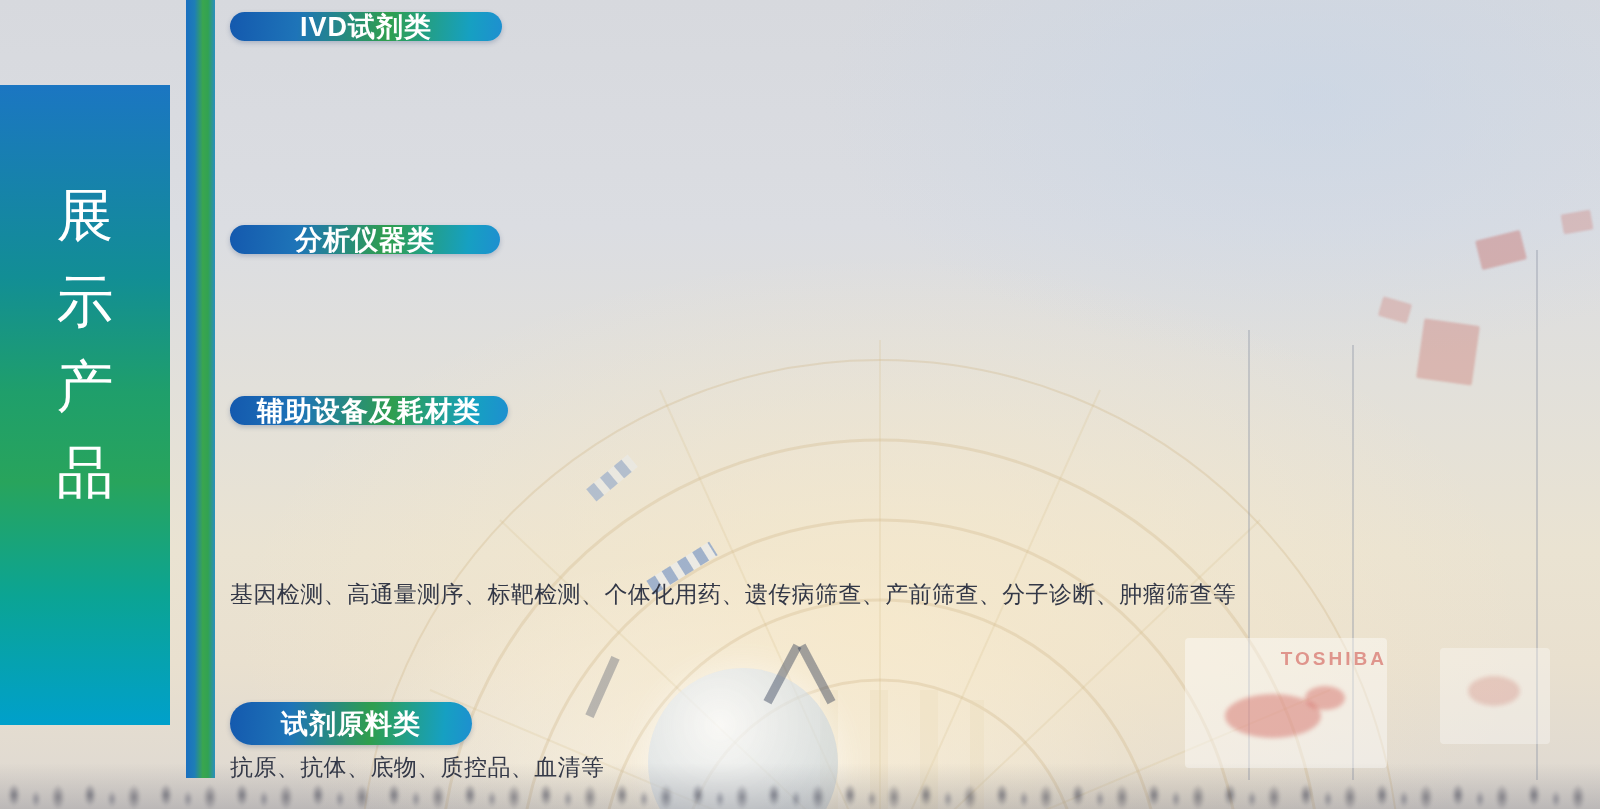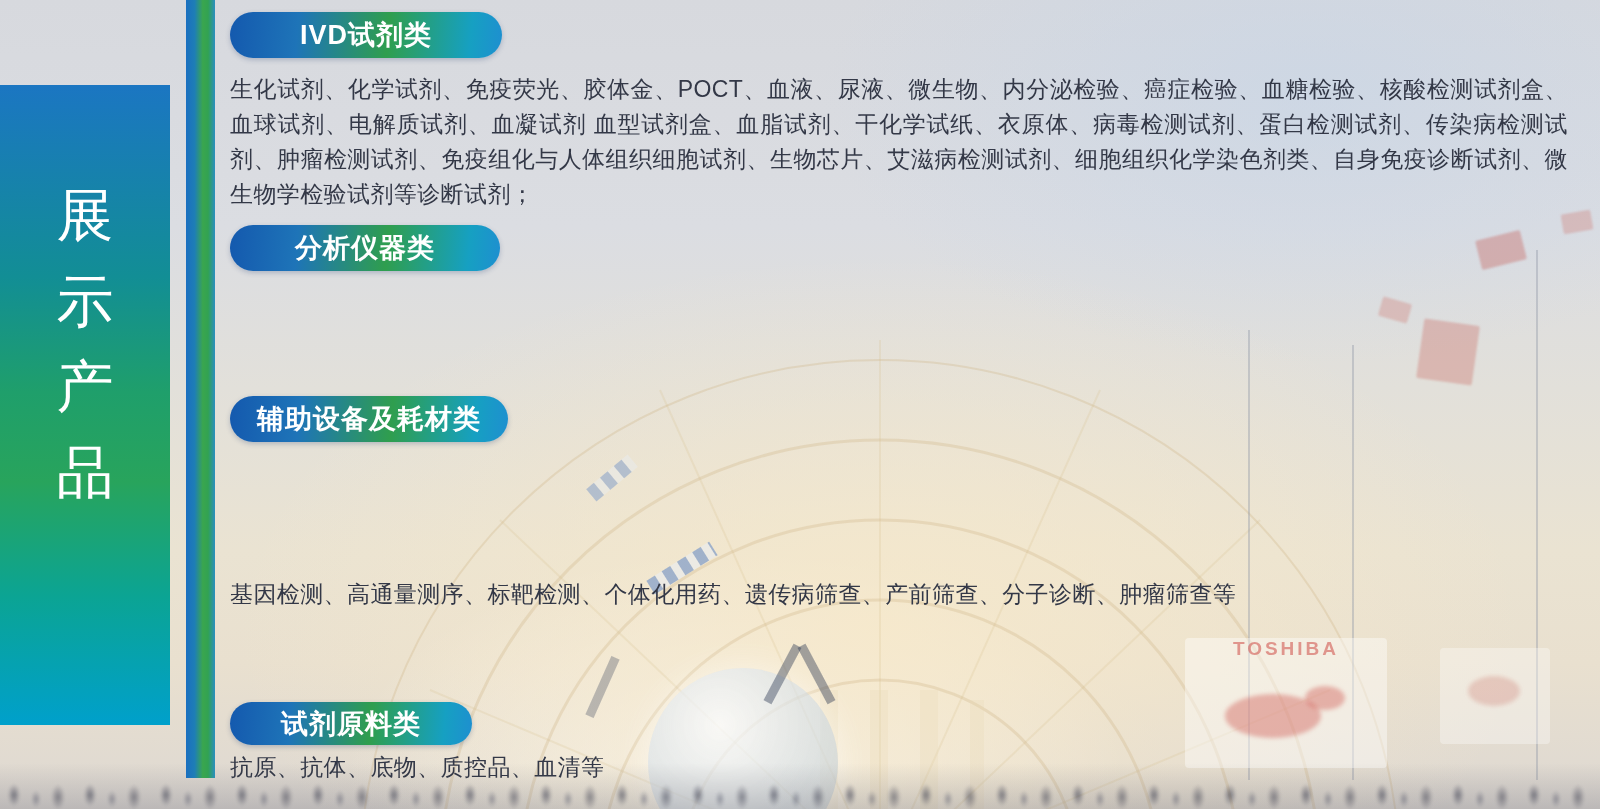--- a/index.html
+++ b/index.html
@@ -19,21 +19,21 @@
       radial-gradient(ellipse 520px 300px at 46% 96%, rgba(252,248,238,.9), rgba(252,248,238,0) 75%);}
   .bg-dome{position:absolute;left:0;top:0;}
   .bg-sphere{position:absolute;left:648px;top:668px;width:190px;height:190px;border-radius:50%;
     background:radial-gradient(circle at 38% 30%, rgba(250,252,255,.95), rgba(205,218,230,.75) 60%, rgba(170,188,205,.55));
     box-shadow:0 0 30px rgba(255,255,255,.6);opacity:.8;}
   .pole{position:absolute;width:2px;background:rgba(145,152,168,.4);}
   .flag{position:absolute;width:46px;height:30px;background:rgba(198,98,92,.38);
     border-radius:2px;filter:blur(1px);}
   .flag.small{width:30px;height:20px;background:rgba(205,110,100,.3);}
   .billboard{position:absolute;background:rgba(255,255,255,.42);border-radius:4px;filter:blur(.4px);}
-  .billboard .brand{display:block;text-align:center;
+  .billboard .brand{display:block;text-align:right;margin-top:10px;
     font-size:19px;font-weight:bold;letter-spacing:3px;color:rgba(205,75,70,.55);}
   .bb-art{position:absolute;border-radius:50%;background:rgba(200,60,55,.35);filter:blur(2px);}
   .ribbon{position:absolute;height:16px;width:74px;opacity:.55;filter:blur(.5px);
     background:repeating-linear-gradient(90deg,#5f87c8 0 10px,#e8eef6 10px 18px);}
   .strut{position:absolute;width:9px;height:64px;background:rgba(44,54,82,.42);filter:blur(.6px);}
   .bg-crowd{position:absolute;left:0;bottom:0;width:1600px;height:34px;filter:blur(1.6px);opacity:.85;
     background-image:
       radial-gradient(ellipse 9px 16px at 14px 20px, rgba(52,55,74,.65), rgba(52,55,74,0) 70%),
       radial-gradient(ellipse 7px 12px at 36px 24px, rgba(70,74,95,.5), rgba(70,74,95,0) 70%),
       radial-gradient(ellipse 10px 18px at 58px 22px, rgba(48,50,68,.55), rgba(48,50,68,0) 70%);
@@ -46,21 +46,21 @@
     background:linear-gradient(180deg,#1b76c2 0%,#128e95 30%,#1f9f6b 48%,#28a45c 62%,#0ba494 80%,#00a0cb 100%);}
   .banner-text{width:1em;margin:88px auto 0;font-size:57px;line-height:1.5;
     font-weight:normal;color:#ffffff;word-break:break-all;text-align:center;}
   .banner-stripe{position:absolute;left:186px;top:0;width:29px;height:778px;
     background:linear-gradient(90deg,#1a6fc0 0%,#1e7eb6 30%,#3aa64e 58%,#32a252 76%,#2a8fc0 100%);}
 
   
   .content{position:absolute;left:230px;top:0;width:1338px;height:809px;}
   .sec{position:absolute;left:0;width:1338px;}
   .sec1{top:12px;} .sec2{top:225px;} .sec3{top:396px;} .sec4{top:573px;} .sec5{top:702px;}
-  .pill{height:46px;border-radius:23px;display:flex;align-items:center;justify-content:center;
+  .pill{height:29px;border-radius:23px;display:flex;align-items:center;justify-content:center;
     background:linear-gradient(95deg,#1459ae 0%,#1e74b8 25%,#2f9e4e 58%,#16a0c2 88%,#1e8fd0 100%);
     color:#ffffff;font-size:27px;font-weight:bold;letter-spacing:1px;
     box-shadow:0 2px 5px rgba(30,60,110,.25);}
   .sec1 .pill{width:272px;} .sec2 .pill{width:270px;font-family:Liberation Serif, serif;} .sec3 .pill{width:278px;}
   .sec4 .pill{width:212px;} .sec5 .pill{width:242px;height:43px;border-radius:22px;}
   .items{margin:0;color:#333847;font-size:23px;line-height:35px;letter-spacing:.4px;
     text-align:justify;}
   .sec1 .items{margin-top:14px;} .sec2 .items{margin-top:12px;} .sec3 .items{margin-top:12px;}
   .sec4 .items{margin-top:4px;} .sec5 .items{margin-top:5px;}
 </style>
@@ -126,21 +126,20 @@
 
   <div class="banner-box">
     <div class="banner-text">展示产品</div>
   </div>
   <div class="banner-stripe"></div>
 
   <div class="content">
 
     <section class="sec sec1">
       <div class="pill">IVD试剂类</div>
-      <p class="items">生化试剂、化学试剂、免疫荧光、胶体金、POCT、血液、尿液、微生物、内分泌检验、癌症检验、血糖检验、核酸检测试剂盒、血球试剂、电解质试剂、血凝试剂 血型试剂盒、血脂试剂、干化学试纸、衣原体、病毒检测试剂、蛋白检测试剂、传染病检测试剂、肿瘤检测试剂、免疫组化与人体组织细胞试剂、生物芯片、艾滋病检测试剂、细胞组织化学染色剂类、自身免疫诊断试剂、微生物学检验试剂等诊断试剂；</p>
     </section>
 
     <section class="sec sec2">
       <div class="pill">分析仪器类</div>
     </section>
 
     <section class="sec sec3">
       <div class="pill">辅助设备及耗材类</div>
     </section>
 

